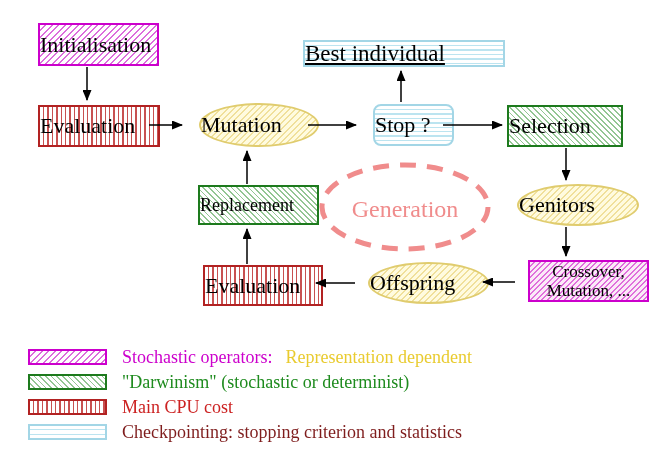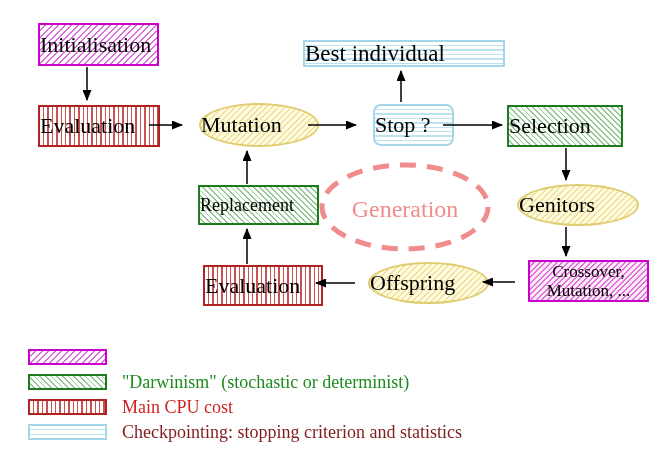--- a/index.html
+++ b/index.html
@@ -8,21 +8,21 @@
     font-family:"Liberation Serif","DejaVu Serif",serif;overflow:hidden;
   }
   
   .node{
     position:absolute;display:flex;align-items:center;
     text-align:center;color:#000;box-sizing:border-box;line-height:1;z-index:1;margin-left:12px;
   }
   .box{border:2px solid;}
   .ellipse{border:2px solid;border-radius:50%;}
   .rounded{border-radius:8px;}
-  .fs23{font-size:23px;} .fs22{font-size:22px;} .fs18{font-size:18px;} .fs17{font-size:17px;line-height:19px;}
+  .fs23{font-size:23px;text-decoration:underline;} .fs22{font-size:22px;} .fs18{font-size:18px;} .fs17{font-size:17px;line-height:19px;}
 
   .hatch-magenta{border-color:#CC00CC;
     background:repeating-linear-gradient(135deg,#ffffff 0 3.2px,#DC6EDC 3.2px 4.6px);}
   .hatch-magenta-pink{border-color:#CC00CC;
     background:repeating-linear-gradient(135deg,#FBEAF8 0 2.6px,#E070DC 2.6px 4px);}
   .stripe-red{border-color:#B22222;
     background:repeating-linear-gradient(90deg,#ffffff 0 3px,#C85151 3px 4.4px);}
   .stripe-cyan{border-color:#A3D6E6;
     background:repeating-linear-gradient(180deg,#ffffff 0 3.1px,#BCE4F0 3.1px 4.4px);}
   .hatch-green{border-color:#1D7A1D;
@@ -119,20 +119,23 @@
       <line x1="566" y1="227" x2="566" y2="256" marker-end="url(#ah)"></line>
       <line x1="515" y1="282" x2="483" y2="282" marker-end="url(#ah)"></line>
       <line x1="355" y1="283" x2="316" y2="283" marker-end="url(#ah)"></line>
       <line x1="247" y1="264" x2="247" y2="229" marker-end="url(#ah)"></line>
       <line x1="247" y1="184" x2="247" y2="151" marker-end="url(#ah)"></line>
     </g>
   </svg>
 
   <div class="legend-row" style="top:348px">
     <span class="swatch sw-magenta"></span>
+    <span class="legend-text">
+      <span style="color: rgb(204, 0, 204);">Stochastic operators:</span><span class="part2" style="color: rgb(233, 203, 47);">Representation dependent</span>
+    </span>
   </div>
 
   <div class="legend-row" style="top:373px">
     <span class="swatch sw-green"></span>
     <span class="legend-text">
       <span style="color: rgb(30, 139, 30);">"Darwinism" (stochastic or determinist)</span>
     </span>
   </div>
 
   <div class="legend-row" style="top:398px">

